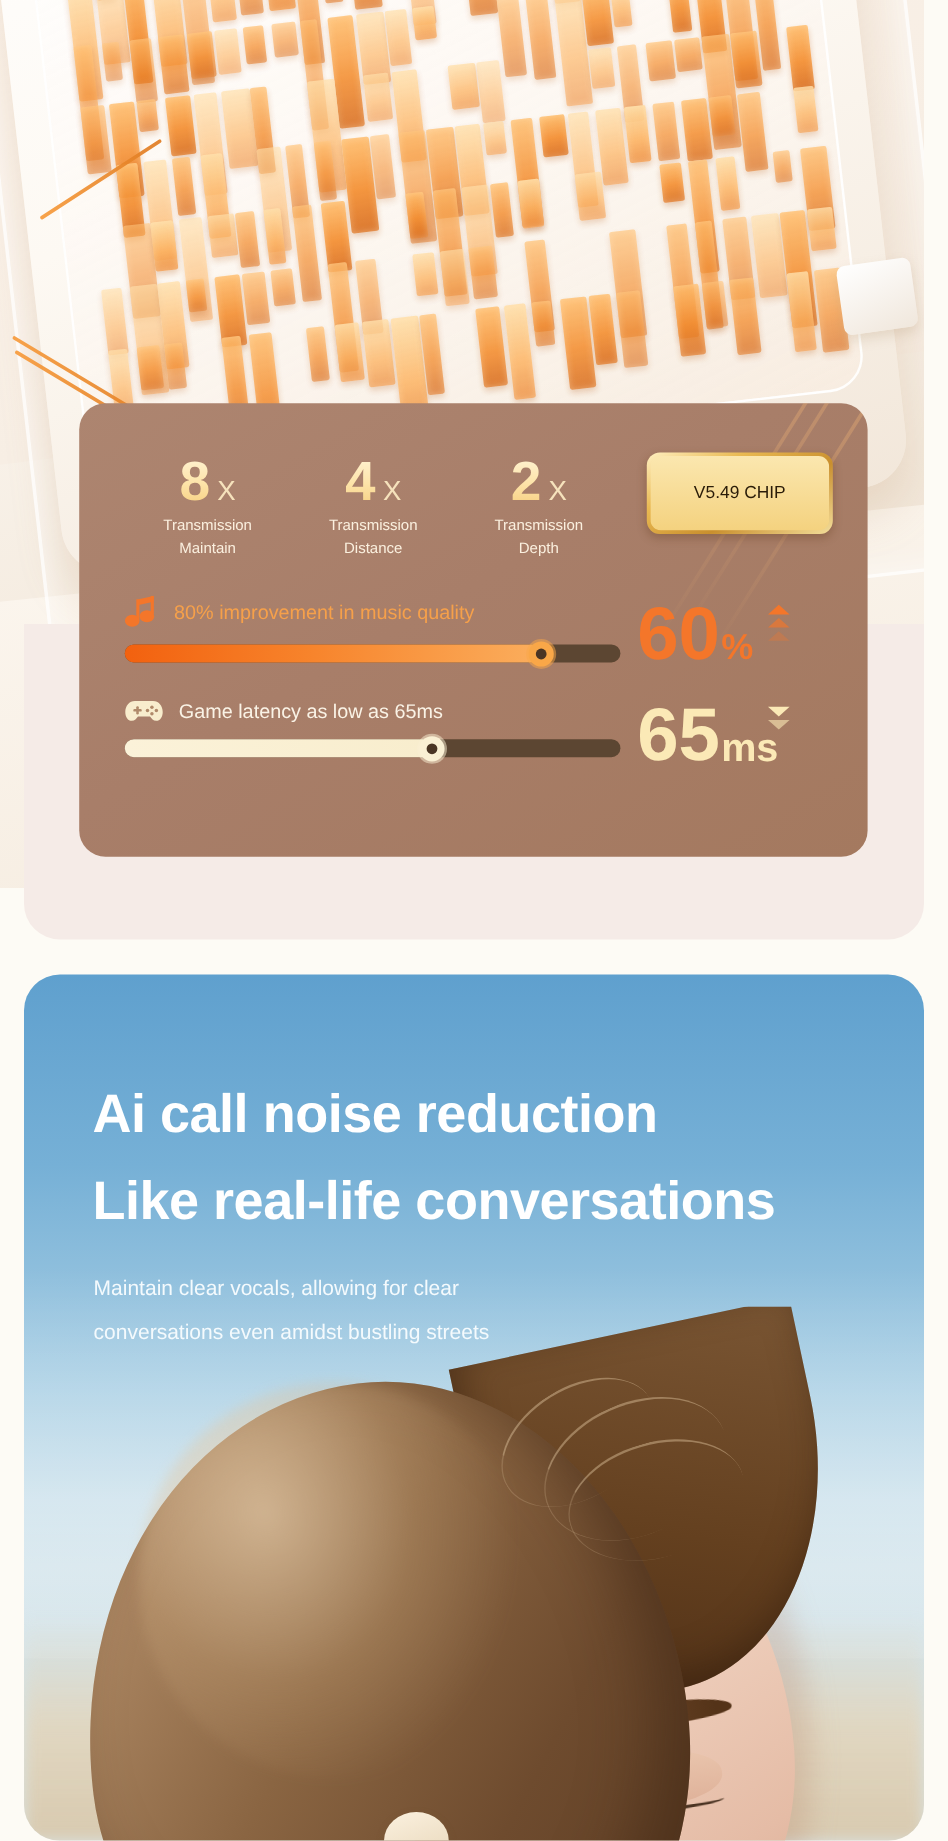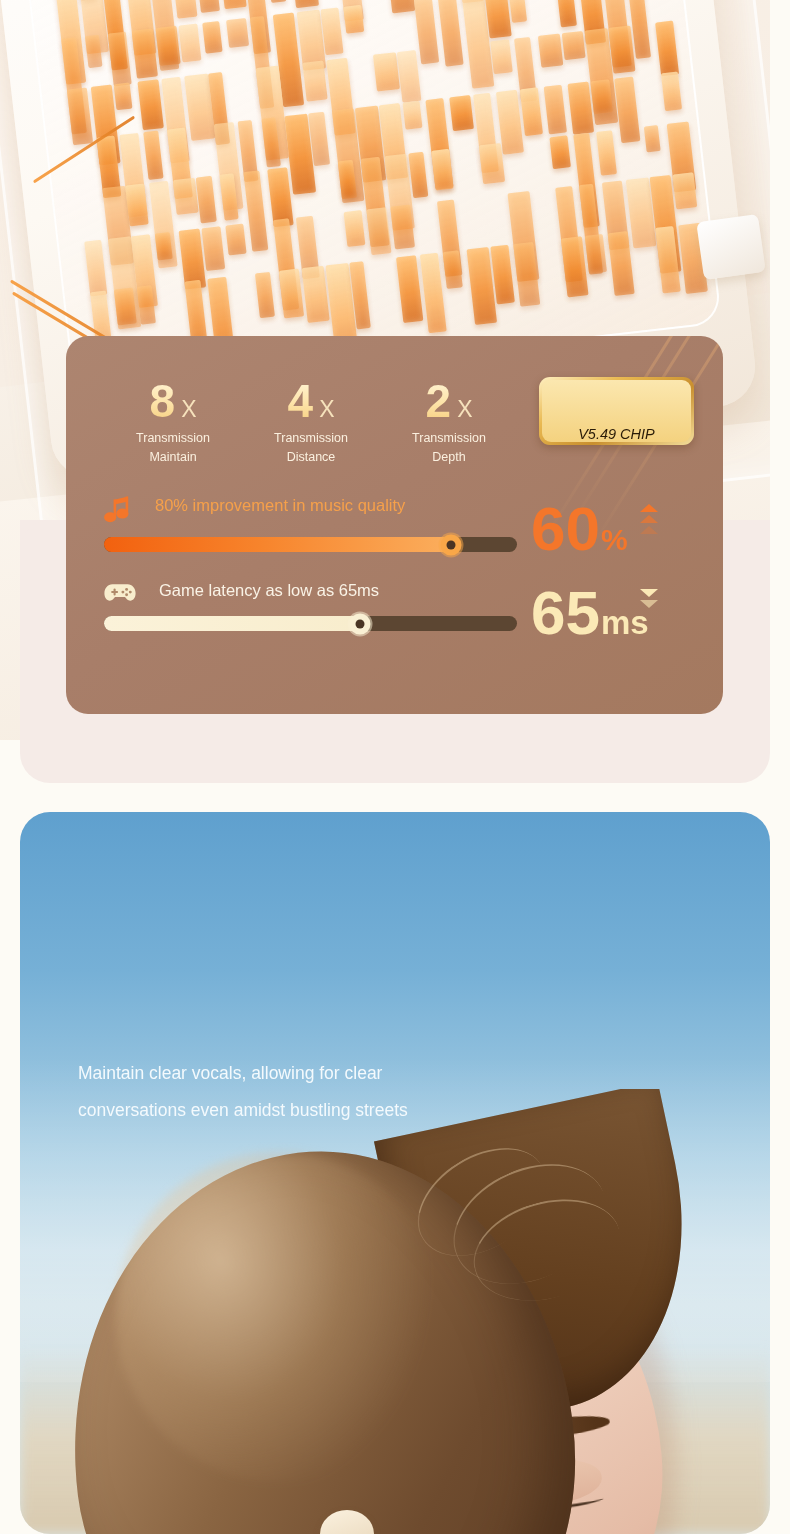--- a/index.html
+++ b/index.html
@@ -154,29 +154,29 @@
     display:flex; align-items:center; justify-content:center;
   }
   .badge-black span{
     font-size:20px; font-weight:700; letter-spacing:.3px;
     background:linear-gradient(180deg,#FFF6D8 0%,#F1CE7C 55%,#DCA93F 100%);
     -webkit-background-clip:text; background-clip:text; color:transparent;
   }
   .badge-gold{
     flex:1;
     background:linear-gradient(180deg,#FBE7AF 0%,#F4D27F 100%);
-    display:flex; align-items:flex-end; justify-content:center;font-style:italic;
+    display:flex; align-items:center; justify-content:center;
   }
   .badge-gold span{
     font-size:14.5px; font-weight:500; color:#2A1C08;
   }
 
   
   .slider-block{ position:absolute; }
-  .slider-head{ display:flex; align-items:flex-start; gap:23px; margin-bottom:11px; }
+  .slider-head{ display:flex; align-items:center; gap:13px; margin-bottom:11px; }
   .slider-text{ font-size:16.5px; }
   .sl-track{
     position:relative; height:15px; border-radius:8px;
     background:#5C4632;
   }
   .sl-fill{
     position:absolute; left:0; top:0; height:100%; border-radius:8px;
   }
   .sl-knob{
     position:absolute; top:50%; width:21px; height:21px; border-radius:50%;
@@ -569,20 +569,22 @@
       <span class="chev" style="border-left:9px solid transparent;border-right:9px solid transparent;border-top:8px solid #FBE9B6;"></span>
       <span class="chev" style="border-left:9px solid transparent;border-right:9px solid transparent;border-top:8px solid rgba(251,233,182,.6);margin-top:3px;"></span>
     </div>
   </div>
 </section>
 
 <section id="section-ai">
   <div class="sky-haze"></div>
 
   <div class="ai-head">
+    <div>Ai call noise reduction</div>
+    <div>Like real-life conversations</div>
   </div>
 
   <div class="ai-sub">
     <div>Maintain clear vocals, allowing for clear</div>
     <div>conversations even amidst bustling streets</div>
   </div>
 
   <div class="photo-woman">
     <div class="sand"></div>
     <div class="face-shade"></div>

